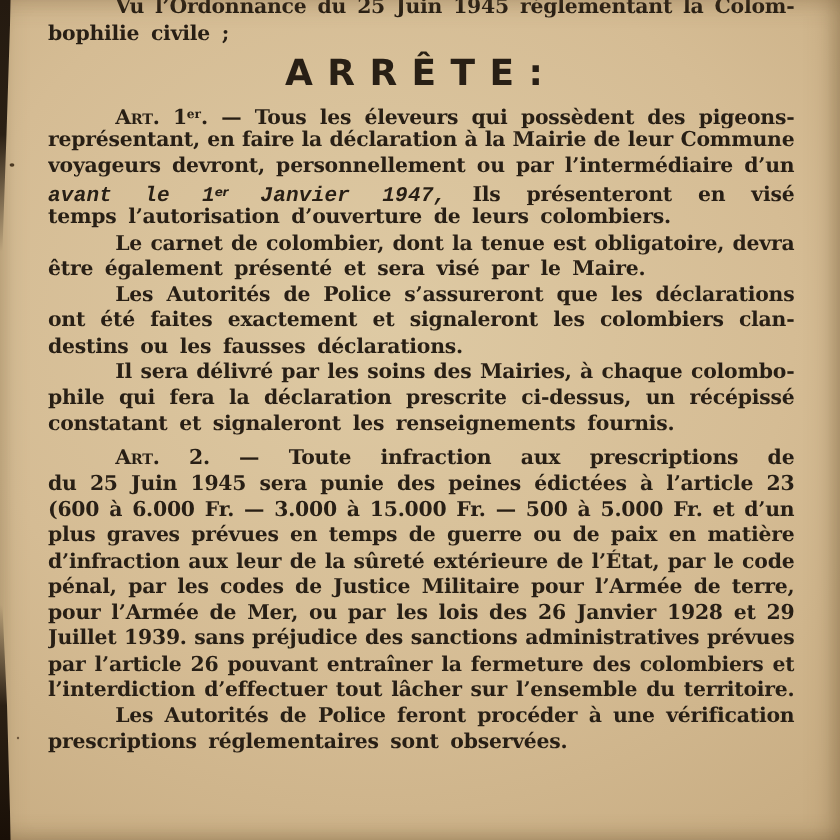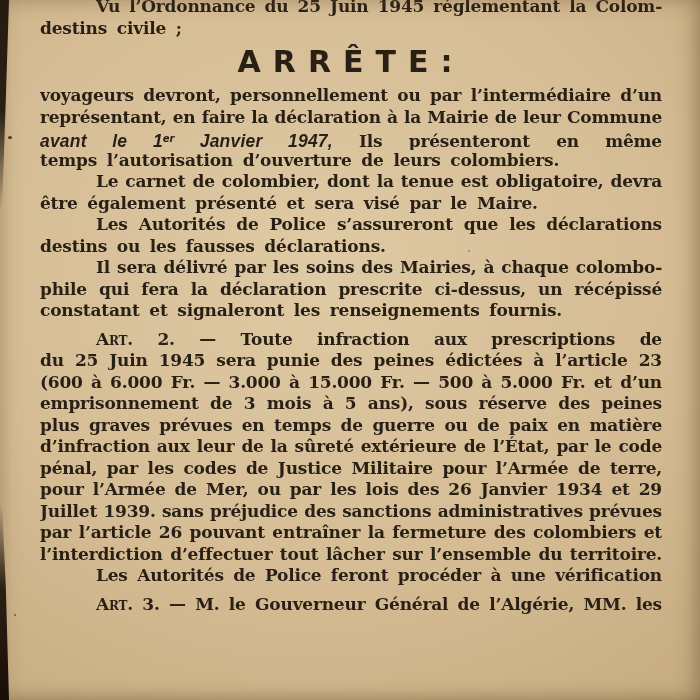--- a/index.html
+++ b/index.html
@@ -19,21 +19,21 @@
   .line.indent{text-indent:56px;}
   .line.gap{margin-top:7px;}
   .line.heading{
     font-family:"DejaVu Sans",sans-serif;font-weight:700;
     font-size:30px;height:40px;line-height:40px;letter-spacing:12px;
     text-align:center;text-align-last:center;text-indent:0;margin:3px 0;
   }
   .seg-n{}
   .seg-sc{font-variant:small-caps;}
   .seg-sup{font-size:0.6em;vertical-align:0.5em;letter-spacing:0;}
-  .seg-bi{font-family:Liberation Sans, sans-serif;font-style:italic;font-weight:700;font-size:17.5px;letter-spacing:0.2px;}
+  .seg-bi{font-family:Liberation Mono, monospace;font-style:italic;font-weight:700;font-size:17.5px;letter-spacing:0.2px;}
   .seg-bisup{font-family:"DejaVu Sans",sans-serif;font-style:italic;font-weight:700;font-size:10px;vertical-align:0.45em;}
   .seg-h{}
   .vignette{
     position:absolute;inset:0;pointer-events:none;z-index:3;
     box-shadow:
       inset -16px 0 22px -12px rgba(110,85,50,.5),
       inset 0 -12px 18px -10px rgba(110,85,50,.42),
       inset 0 14px 20px -12px rgba(110,85,50,.25),
       inset 16px 0 22px -14px rgba(110,85,50,.30);
   }
@@ -50,46 +50,47 @@
   .s2{left:14px;top:614px;width:2px;height:2px;background:#55412a;opacity:.8;}
   .s3{left:468px;top:250px;width:2px;height:2px;background:#6b5437;opacity:.6;}
   .s4{left:300px;top:470px;width:2px;height:2px;background:#6b5437;opacity:.5;}
 </style>
 </head>
 <body>
 
 <div class="stage">
   <div class="doc">
       <div class="line indent"><span class="seg-n">Vu l’Ordonnance du 25 Juin 1945 réglementant la Colom-</span></div>
-      <div class="line last"><span class="seg-n">destins civile ;</span></div>
+      <div class="line last"><span class="seg-n">bophilie civile ;</span></div>
       <div class="line heading"><span class="seg-h">ARRÊTE:</span></div>
+      <div class="line indent"><span class="seg-sc">Art.</span><span class="seg-n"> 1</span><span class="seg-sup">er</span><span class="seg-n">. — Tous les éleveurs qui possèdent des pigeons-</span></div>
+      <div class="line"><span class="seg-n">représentant, en faire la déclaration à la Mairie de leur Commune</span></div>
       <div class="line"><span class="seg-n">voyageurs devront, personnellement ou par l’intermédiaire d’un</span></div>
-      <div class="line"><span class="seg-n">représentant, en faire la déclaration à la Mairie de leur Commune</span></div>
-      <div class="line"><span class="seg-bi">avant le 1</span><span class="seg-bisup">er</span><span class="seg-bi"> Janvier 1947,</span><span class="seg-n"> Ils présenteront en même</span></div>
+      <div class="line"><span class="seg-bi">avant le 1</span><span class="seg-bisup">er</span><span class="seg-bi"> Janvier 1947,</span><span class="seg-n"> Ils présenteront en visé</span></div>
       <div class="line last"><span class="seg-n">temps l’autorisation d’ouverture de leurs colombiers.</span></div>
       <div class="line indent"><span class="seg-n">Le carnet de colombier, dont la tenue est obligatoire, devra</span></div>
       <div class="line last"><span class="seg-n">être également présenté et sera visé par le Maire.</span></div>
       <div class="line indent"><span class="seg-n">Les Autorités de Police s’assureront que les déclarations</span></div>
+      <div class="line"><span class="seg-n">ont été faites exactement et signaleront les colombiers clan-</span></div>
       <div class="line last"><span class="seg-n">destins ou les fausses déclarations.</span></div>
       <div class="line indent"><span class="seg-n">Il sera délivré par les soins des Mairies, à chaque colombo-</span></div>
       <div class="line"><span class="seg-n">phile qui fera la déclaration prescrite ci-dessus, un récépissé</span></div>
       <div class="line last"><span class="seg-n">constatant et signaleront les renseignements fournis.</span></div>
       <div class="line indent gap"><span class="seg-sc">Art.</span><span class="seg-n"> 2. — Toute infraction aux prescriptions de l’Ordonnance</span></div>
       <div class="line"><span class="seg-n">du 25 Juin 1945 sera punie des peines édictées à l’article 23</span></div>
       <div class="line"><span class="seg-n">(600 à 6.000 Fr. — 3.000 à 15.000 Fr. — 500 à 5.000 Fr. et d’un</span></div>
-      <div class="line"><span class="seg-n">emprisonnement de 3 mois à 5 ans), sous réserve des peines</span></div>
       <div class="line"><span class="seg-n">plus graves prévues en temps de guerre ou de paix en matière</span></div>
       <div class="line"><span class="seg-n">d’infraction aux leur de la sûreté extérieure de l’État, par le code</span></div>
       <div class="line"><span class="seg-n">pénal, par les codes de Justice Militaire pour l’Armée de terre,</span></div>
-      <div class="line"><span class="seg-n">pour l’Armée de Mer, ou par les lois des 26 Janvier 1934 et 29</span></div>
+      <div class="line"><span class="seg-n">pour l’Armée de Mer, ou par les lois des 26 Janvier 1928 et 29</span></div>
       <div class="line"><span class="seg-n">Juillet 1939. sans préjudice des sanctions administratives prévues</span></div>
       <div class="line"><span class="seg-n">par l’article 26 pouvant entraîner la fermeture des colombiers et</span></div>
       <div class="line"><span class="seg-n">l’interdiction d’effectuer tout lâcher sur l’ensemble du territoire.</span></div>
       <div class="line indent"><span class="seg-n">Les Autorités de Police feront procéder à une vérification</span></div>
-      <div class="line indent gap"><span class="seg-sc">Art.</span><span class="seg-n"> 3. — M. le Gouverneur Général de l’Algérie, MM. les</span></div>
+      <div class="line last"><span class="seg-n">prescriptions réglementaires sont observées.</span></div>
     </div>
   <div class="speck s1"></div>
   <div class="speck s2"></div>
   <div class="speck s3"></div>
   <div class="speck s4"></div>
   <div class="vignette"></div>
   <div class="edge-band"></div>
 </div>
 
 </body></html>

